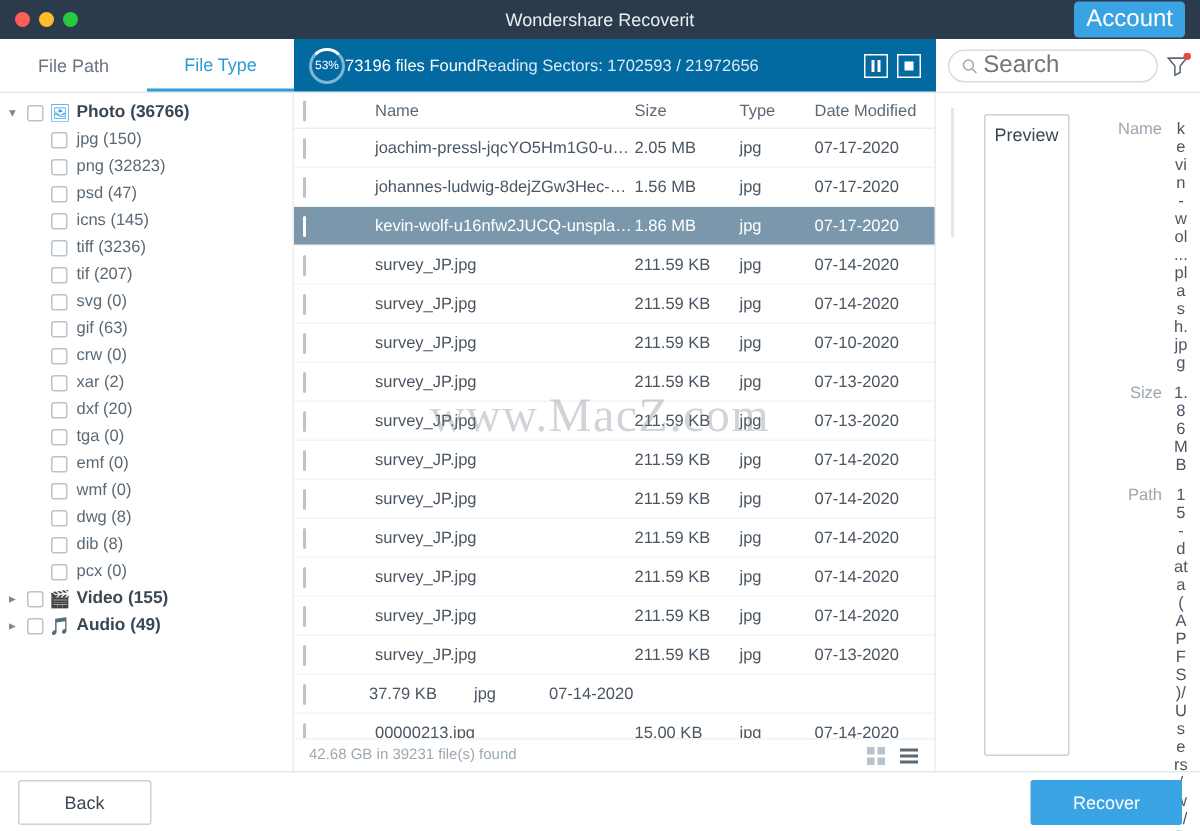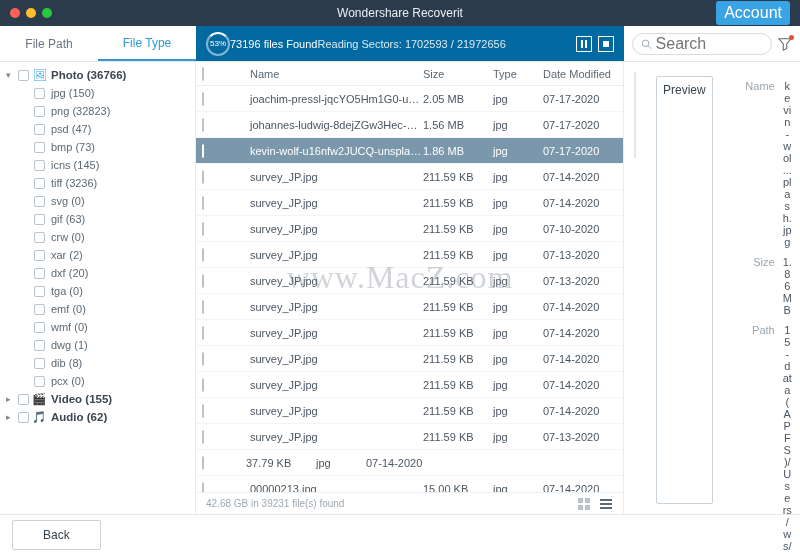--- a/index.html
+++ b/index.html
@@ -124,32 +124,32 @@
       <div class="tree-item">
         <span class="chk"></span>
         <span>png (32823)</span>
       </div>
       <div class="tree-item">
         <span class="chk"></span>
         <span>psd (47)</span>
       </div>
       <div class="tree-item">
         <span class="chk"></span>
-        <span>bmp (73)</span>
-      </div>
-      <div class="tree-item">
-        <span class="chk"></span>
         <span>icns (145)</span>
       </div>
       <div class="tree-item">
         <span class="chk"></span>
         <span>tiff (3236)</span>
       </div>
       <div class="tree-item">
         <span class="chk"></span>
+        <span>tif (207)</span>
+      </div>
+      <div class="tree-item">
+        <span class="chk"></span>
         <span>svg (0)</span>
       </div>
       <div class="tree-item">
         <span class="chk"></span>
         <span>gif (63)</span>
       </div>
       <div class="tree-item">
         <span class="chk"></span>
         <span>crw (0)</span>
       </div>
@@ -168,41 +168,41 @@
       <div class="tree-item">
         <span class="chk"></span>
         <span>emf (0)</span>
       </div>
       <div class="tree-item">
         <span class="chk"></span>
         <span>wmf (0)</span>
       </div>
       <div class="tree-item">
         <span class="chk"></span>
-        <span>dwg (1)</span>
+        <span>dwg (8)</span>
       </div>
       <div class="tree-item">
         <span class="chk"></span>
         <span>dib (8)</span>
       </div>
       <div class="tree-item">
         <span class="chk"></span>
         <span>pcx (0)</span>
       </div>
       <div class="tree-root">
         <span class="caret">▸</span>
     <span class="chk"></span>
     <span class="cat-icon" style="color:#3aa3e3">🎬</span>
     <span style="font-weight:600">Video (155)</span>
       </div>
       <div class="tree-root">
         <span class="caret">▸</span>
     <span class="chk"></span>
     <span class="cat-icon" style="color:#3aa3e3">🎵</span>
-    <span style="font-weight:600">Audio (62)</span>
+    <span style="font-weight:600">Audio (49)</span>
       </div>
     </div>
   <div class="filelist">
     <div class="list-header">
       <div class="col-chk"><span class="chk"></span></div>
       <div class="col-ic"></div>
       <div class="col-name">Name</div>
       <div class="col-size">Size</div>
       <div class="col-type">Type</div>
       <div class="col-date">Date Modified</div>
@@ -372,15 +372,16 @@
       <div class="meta-row">
           <div class="meta-label" style="width:70px;margin-left:-28px">Date Modified</div>
           <div class="meta-val">07-17-2020</div>
         </div>
     </div>
   </div>
 </div>
 
 <div class="footer">
   <div class="back-btn">Back</div>
+  <div class="recover-btn">Recover</div>
 </div>
 
 <div class="watermark">www.MacZ.com</div>
 
 </body></html>

